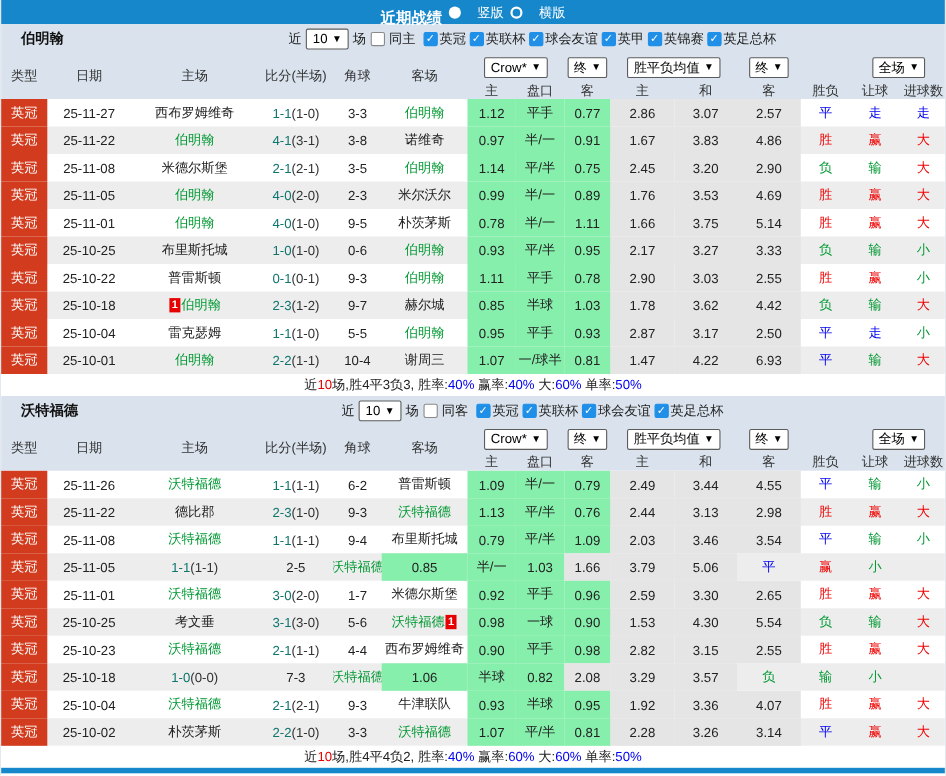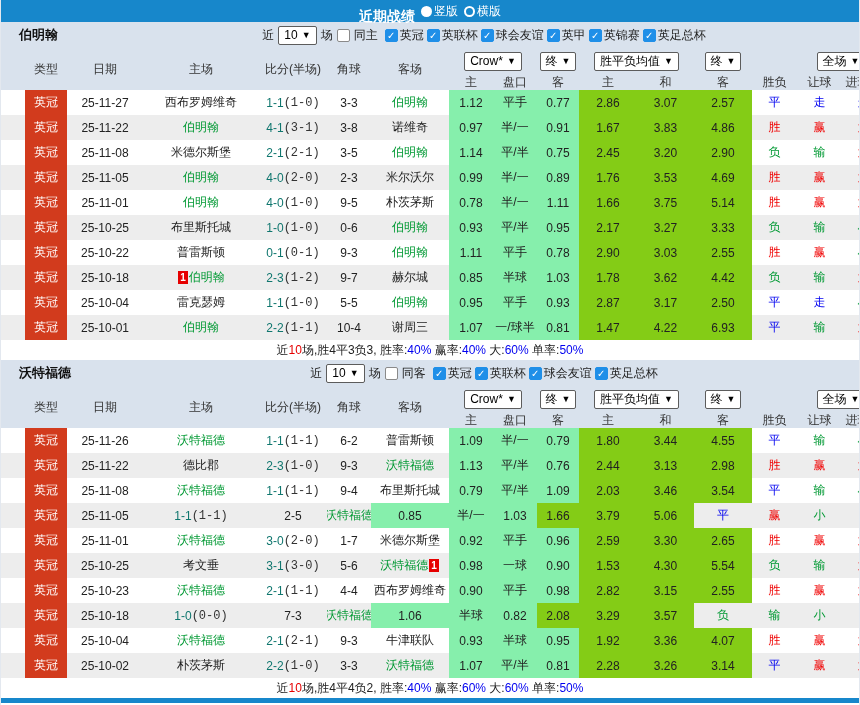--- a/index.html
+++ b/index.html
@@ -14,21 +14,21 @@
 
   
   .titlebar {
     height: 22px; background: #1787cb; color: #fff;
     display: flex; align-items: center; justify-content: center; gap: 6px;
   }
   .titlebar .title { font-weight: bold; font-size: 14px; margin-top: 12px; }
   .radio { width: 11px; height: 11px; border-radius: 50%; display: inline-block; }
   .radio.on  { background: #fff; }
   .radio.off { background: transparent; border: 2px solid #fff; width: 11px; height: 11px; }
-  .radio-group { display: inline-flex; align-items: center; gap: 2px; }
+  .radio-group { display: inline-flex; align-items: center; gap: 15px; }
   .radio-label { color: #fff; font-size: 12px; }
 
   
   .section-head { background: #d9e2ed; }
   .filter-row { height: 26px; display: flex; align-items: center; padding-left: 18px; }
   .team-name { font-weight: bold; font-size: 13px; color: #111; min-width: 90px; }
   .fctrls { display: flex; align-items: center; gap: 4px; margin: 0 auto; }
   .sel {
     display: inline-flex; align-items: center; gap: 4px;
     background: #fff; border: 1px solid #5c5c5c; border-radius: 2px;
@@ -40,43 +40,42 @@
     display: inline-flex; align-items: center; justify-content: center;
   }
   .cb.checked { background: #1f8fe8; border: 1px solid #1f8fe8; color: #fff; font-size: 10px; font-weight: bold; }
   .cb.unchecked { background: #fff; border: 1px solid #8a8a8a; }
   .lg-item { display: inline-flex; align-items: center; gap: 2px; margin-left: 3px; }
 
   
   .grid {
     display: grid;
     grid-template-columns: 42px 76px 116px 68px 44px 78px 44px 44px 42px 58px 57px 58px 45px 45px 43px;
-    padding-left: 24px;
   }
   .head { grid-template-rows: 26px 16px; }
   .hcell { display: flex; align-items: center; justify-content: center; font-size: 12px; color: #333; }
   .gr-span { grid-row: 1 / 3; }
   .ddcell { grid-row: 1; display: flex; align-items: center; justify-content: center; }
   .gc7_9  { grid-column: 7 / 9; }
   .gc9    { grid-column: 9; }
   .gc10_12{ grid-column: 10 / 12; }
   .gc12   { grid-column: 12; }
   .gc14_16{ grid-column: 14 / 16; }
 
   
   .row { height: 25px; background: #fff; }
   .row.alt { background: #ededed; }
   .cell { display: flex; align-items: center; justify-content: center; font-size: 12px; overflow: hidden; white-space: nowrap; }
   .cell.league { background: #d23b1d; color: #fff; }
   .cell.crow   { background: #86efac; }
-  .cell.euro   { background: #84cc16; }
+  .cell.euro   { background: #e5e5e5; }
   .t-green { color: #009933; }
   .t-black { color: #222; }
   .score   { color: #0f766e; }
-  .half    { color: #333; font-family: Liberation Mono, monospace; }
+  .half    { color: #333; }
   .res-r { color: #f00000; }
   .res-g { color: #009933; }
   .res-b { color: #0000f0; }
   .rc-badge { background: #e60000; color: #fff; font-size: 10px; font-weight: bold; padding: 0 2px; line-height: 13px; margin: 0 1px; }
 
   
   .summary { height: 20px; background: #fff; display: flex; align-items: center; justify-content: center; }
   .summary span { white-space: pre; font-size: 12px; }
   .sum-k { color: #222; }
   .sum-r { color: #e60000; }
@@ -595,21 +594,21 @@
             <span class="score">1-1</span>
             <span class="half">(1-1)</span>
           </div>
           <div class="cell">6-2</div>
           <div class="cell">
             <span class="t-black">普雷斯顿</span>
           </div>
           <div class="cell crow">1.09</div>
           <div class="cell crow">半/一</div>
           <div class="cell crow">0.79</div>
-          <div class="cell euro">1.80</div>
+          <div class="cell euro">2.49</div>
           <div class="cell euro">3.44</div>
           <div class="cell euro">4.55</div>
           <div class="cell">
             <span class="res-b">平</span>
           </div>
           <div class="cell">
             <span class="res-g">输</span>
           </div>
           <div class="cell">
             <span class="res-g">小</span>

